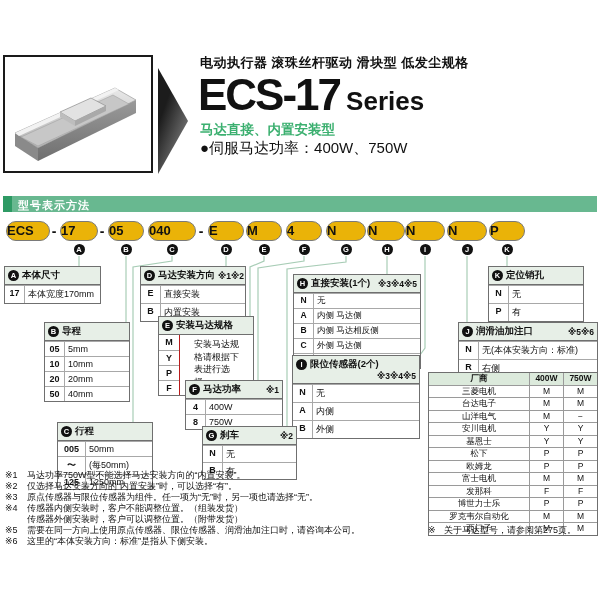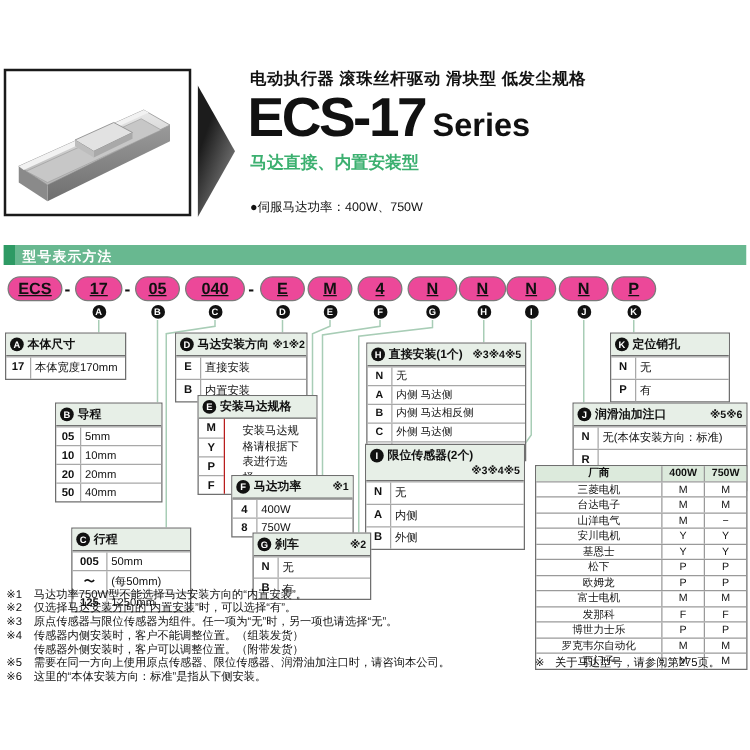--- a/index.html
+++ b/index.html
@@ -17,30 +17,30 @@
   
   .photo-box { left:3px; top:55px; width:150px; height:118px; border:2px solid #1a1a1a; background:#fff; }
   .big-arrow { left:158px; top:68px; width:30px; height:106px;
     background: linear-gradient(110deg,#1c1c1c 30%,#9a9a9a 100%);
     clip-path: polygon(0 0, 100% 50%, 0 100%); }
   .eyebrow { left:200px; top:54px; font-size:13px; font-weight:bold; letter-spacing:0.5px; }
   .series-line { left:198px; top:70px; white-space:nowrap; }
   .series-name { font-size:44px; font-weight:800; letter-spacing:-2px; }
   .series-suffix { font-size:26px; font-weight:bold; margin-left:6px; }
   .subtitle { left:200px; top:121px; font-size:13.5px; font-weight:bold; color:#3cb070; }
-  .power-line { left:200px; top:139px; font-size:10px;margin-top:20px; }
+  .power-line { left:200px; top:139px; font-size:15px; }
 
   
   .section-bar { left:3px; top:196px; width:594px; height:16px; background:#68b890; }
   .section-bar-accent { left:3px; top:196px; width:9px; height:16px; background:#2e9a64; }
   .section-bar-label { left:18px; top:198px; font-size:11px; font-weight:bold; color:#fff; letter-spacing:1px; }
 
   
-  .pill { position:absolute; top:221px; height:20px; background:#ec4899; border:1.5px solid #7a7a7a;
-    border-radius:10px; font-size:13px; font-weight:bold; text-align:center; line-height:17px;text-decoration:underline; }
+  .pill { position:absolute; top:221px; height:20px; background:#eab308; border:1.5px solid #7a7a7a;
+    border-radius:10px; font-size:13px; font-weight:bold; text-align:left; line-height:17px; }
   .dash { position:absolute; top:223px; width:8px; font-size:14px; font-weight:bold; text-align:center; }
   .badge { position:absolute; top:244px; width:11px; height:11px; border-radius:50%；
     background:#111; }
   .badge, .tbadge { background:#111; color:#fff; font-size:7.5px; font-weight:bold;
     text-align:center; line-height:11px; border-radius:50%; }
   .badge { position:absolute; top:244px; width:11px; height:11px; }
   .tbadge { display:inline-block; width:11px; height:11px; flex:0 0 11px; }
 
   
   .connectors { left:0; top:0; width:600px; height:600px; pointer-events:none; }
@@ -312,20 +312,21 @@
       <span class="tbadge">J</span>
       <span>润滑油加注口</span>
       <span class="note">※5※6</span>
     </div>
   <div class="trow">
       <div class="tcode">N</div>
       <div class="tlabel">无(本体安装方向：标准)</div>
     </div>
   <div class="trow">
       <div class="tcode">R</div>
+      <div class="tlabel">右侧</div>
     </div>
   <div class="trow">
       <div class="tcode">L</div>
       <div class="tlabel">左侧</div>
     </div>
 </div>
 
 <div class="dtable" id="tbl-F">
   <div class="thead">
       <span class="tbadge">F</span>

